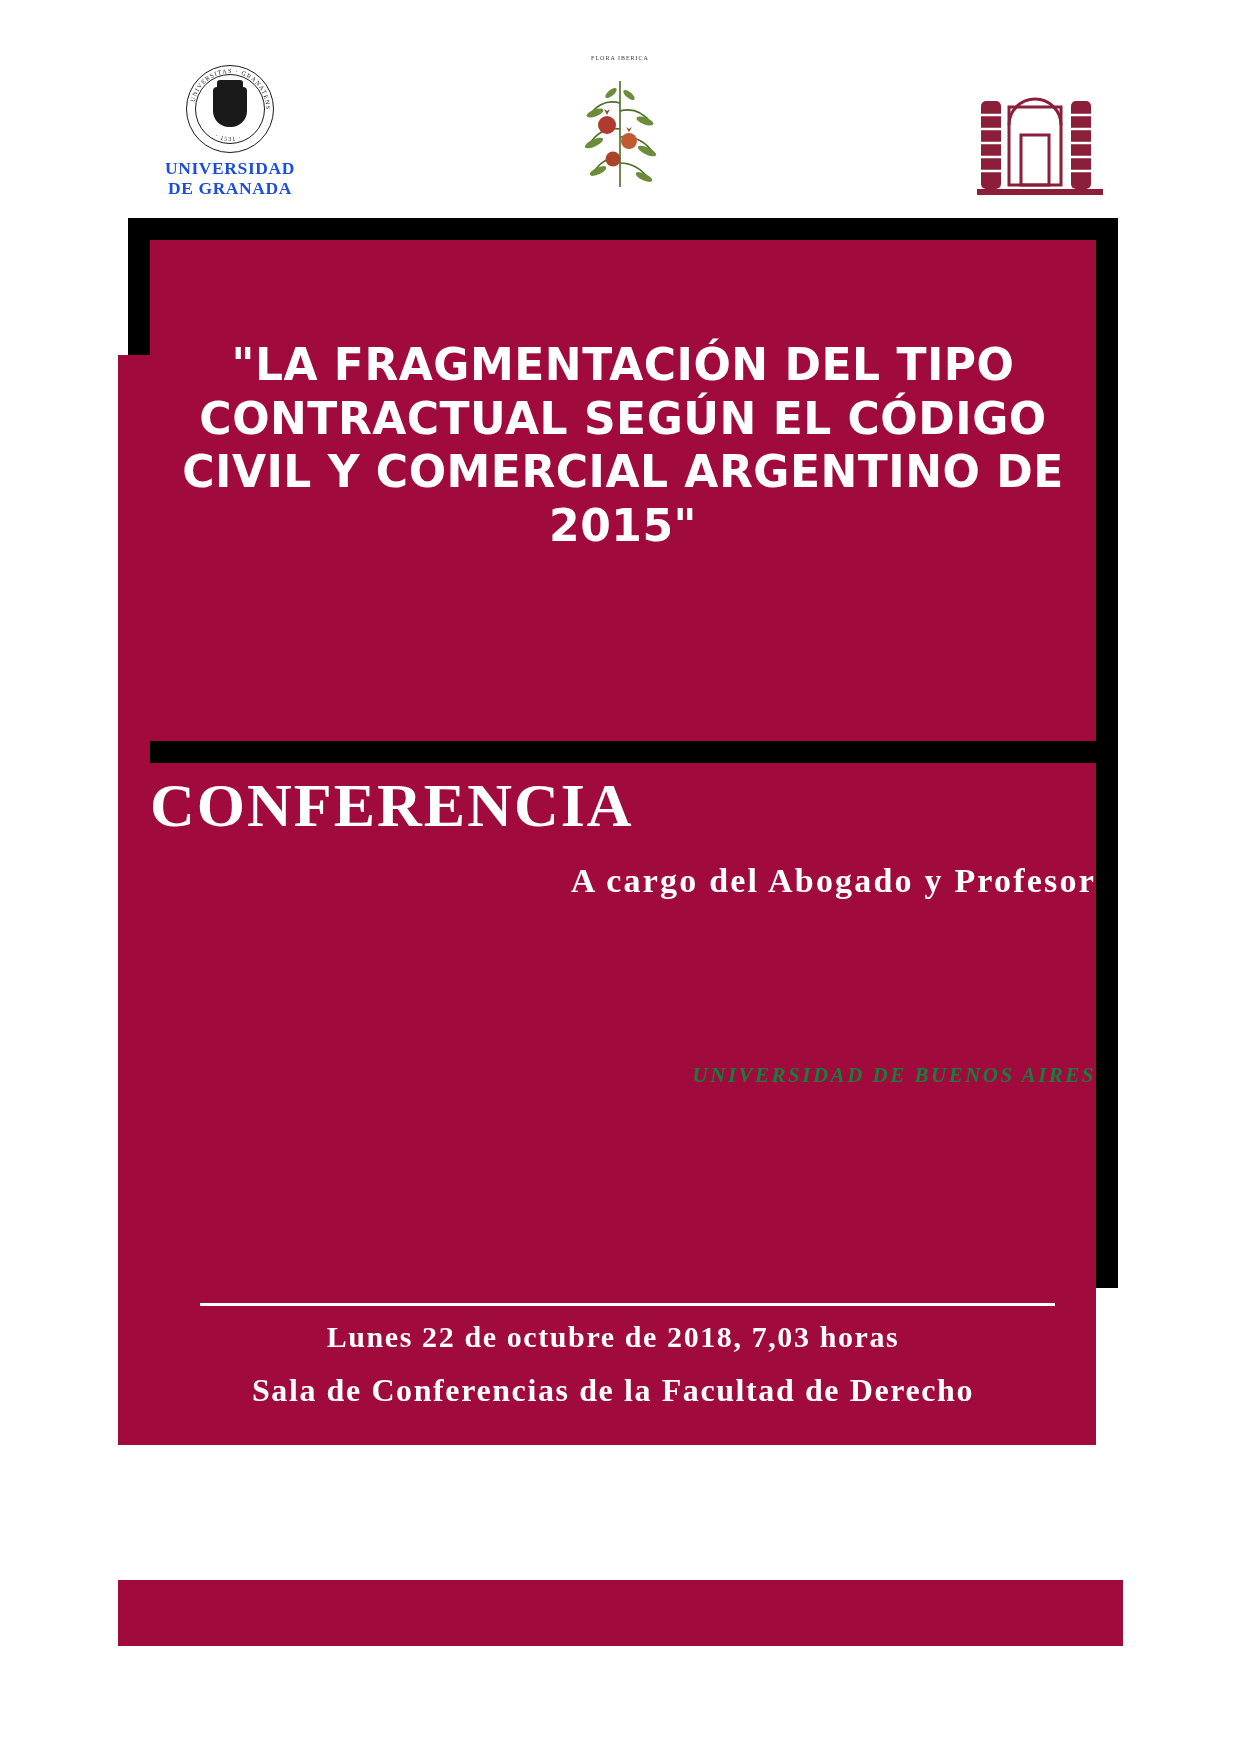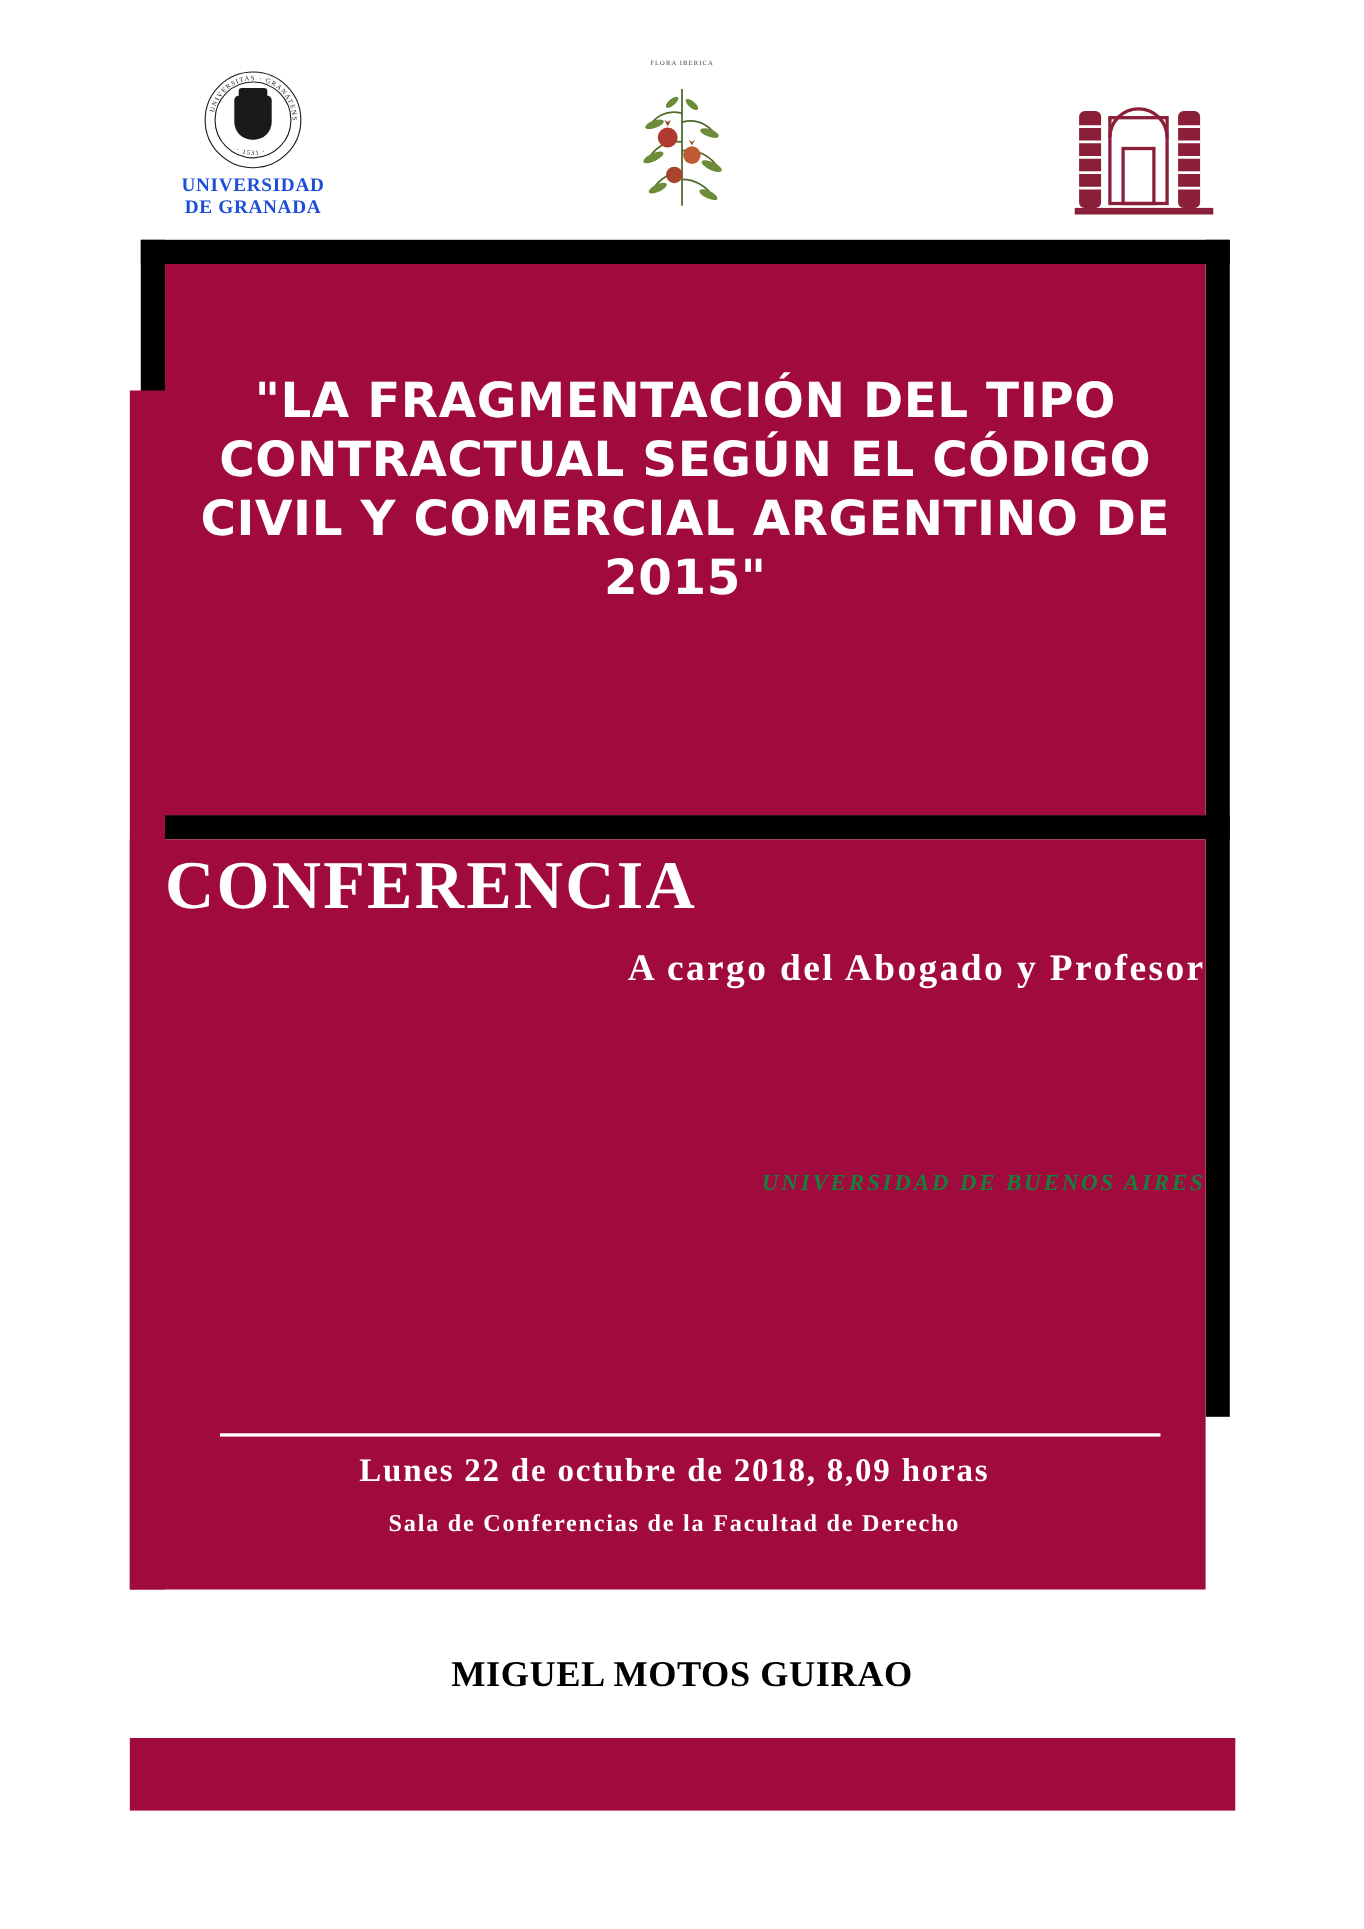--- a/index.html
+++ b/index.html
@@ -278,21 +278,21 @@
   }
   .event-venue {
     position: absolute;
     left: 130px;
     top: 1372px;
     width: 966px;
     text-align: center;
     color: #ffffff;
     font-family: "Liberation Serif", serif;
     font-weight: bold;
-    font-size: 22px;
+    font-size: 32px;
     letter-spacing: 1.6px;
   }
 
   
   .credit-line1 {
     position: absolute;
     left: 120px;
     top: 1460px;
     width: 1000px;
     text-align: center;
@@ -411,18 +411,17 @@
 
   <div class="title-text">"LA FRAGMENTACIÓN DEL TIPO CONTRACTUAL SEGÚN EL CÓDIGO CIVIL Y COMERCIAL ARGENTINO DE 2015"</div>
 
   <div class="conf-word">CONFERENCIA</div>
   <div class="conf-sub">A cargo del Abogado y Profesor</div>
 
   <div class="speaker-aff">UNIVERSIDAD DE BUENOS AIRES</div>
 
   <div class="divider"></div>
 
-  <div class="event-date">Lunes 22 de octubre de 2018, 8,09 horas</div>
+  <div class="event-date">Lunes 22 de octubre de 2018, 7,03 horas</div>
   <div class="event-venue">Sala de Conferencias de la Facultad de Derecho</div>
 
-  <div class="credit-line2">MIGUEL MOTOS GUIRAO</div>
 
 </div>
 
 </body></html>

